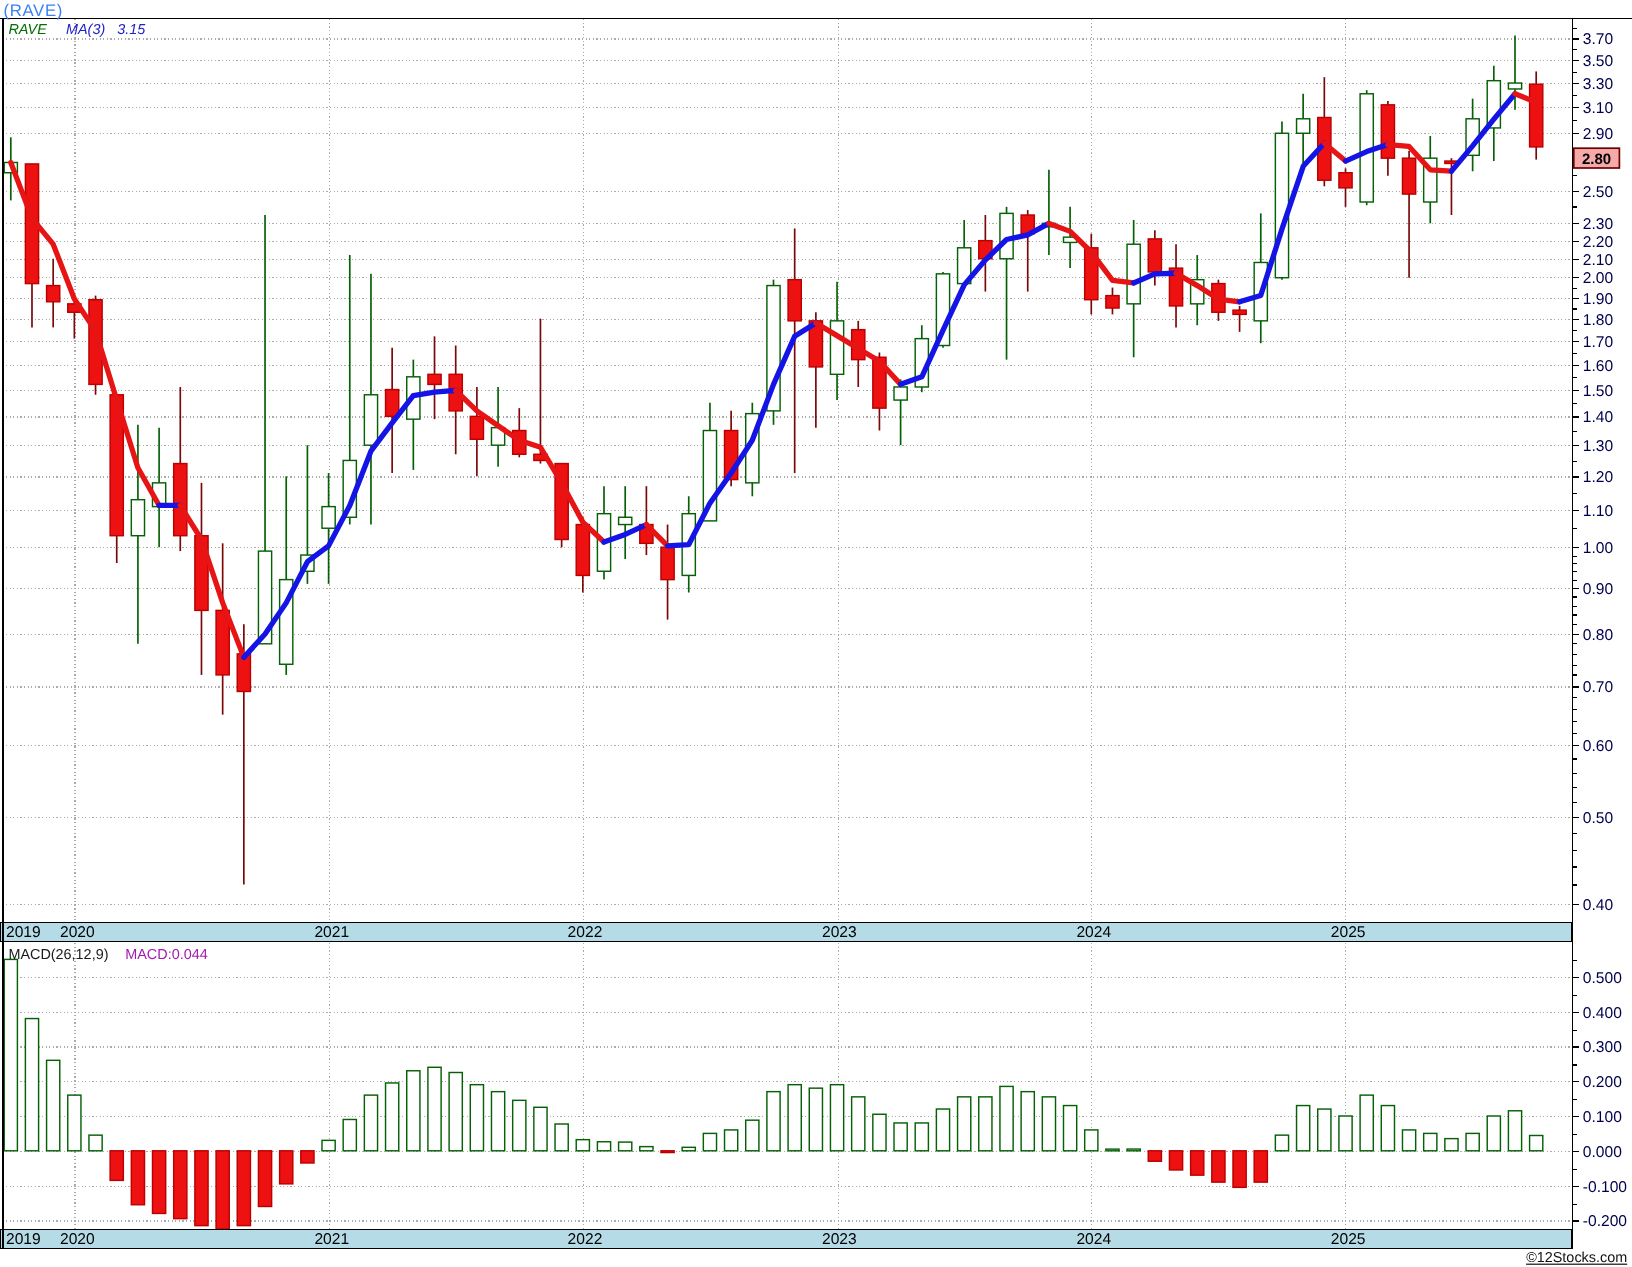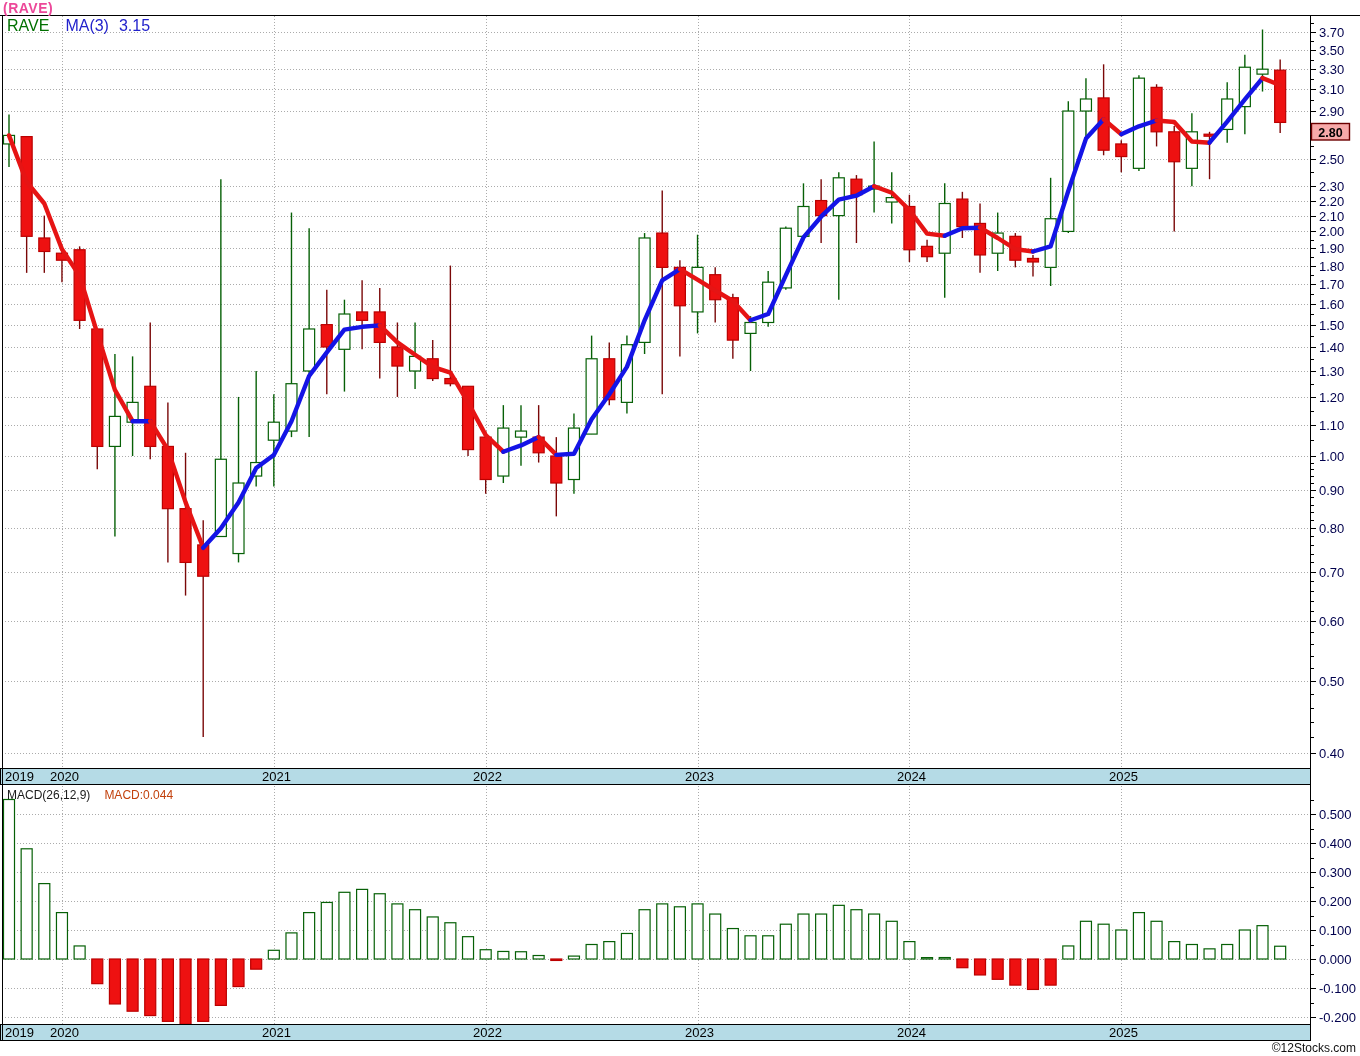--- a/index.html
+++ b/index.html
@@ -1,27 +1,27 @@
 <!DOCTYPE html>
 <html><head>
 <meta charset="utf-8">
 <style>
   html,body{margin:0;padding:0;background:#fff;}
   #stage{position:relative;width:1360px;height:1056px;background:#fff;overflow:hidden;
          font-family:"Liberation Sans",sans-serif;}
   #chart-svg{position:absolute;left:0;top:0;}
   .overlay{position:absolute;white-space:nowrap;}
-  #title{left:3px;top:0px;font-size:14px;font-weight:bold;color:#ec4899;letter-spacing:0.5px;}
-  #legend-main{left:7px;top:17px;font-size:16px;}
+  #title{left:3px;top:0px;font-size:14px;font-weight:normal;color:#3b82f6;letter-spacing:0.5px;}
+  #legend-main{left:7px;top:17px;font-size:12px;font-style:italic;}
   #legend-main .sym{color:#007000;margin-right:16px;}
   #legend-main .ma{color:#2222cc;margin-right:10px;}
   #legend-macd{left:7px;top:788px;font-size:12px;}
   #legend-macd .mparams{color:#1a1a1a;margin-right:14px;}
-  #legend-macd .mval{color:#c2410c;}
-  #watermark{top:1041px;right:4px;font-size:12px;color:#111;}
+  #legend-macd .mval{color:#a21caf;}
+  #watermark{top:1041px;right:4px;font-size:12px;color:#111;text-decoration:underline;}
 </style>
 </head>
 <body>
 
 <div id="stage">
   <svg id="chart-svg" width="1360" height="1056">
       <g shape-rendering="crispEdges">
         <line x1="5" y1="32.5" x2="1310" y2="32.5" stroke="#ababab" stroke-width="1" stroke-dasharray="1,2"></line>
         <line x1="5" y1="50.5" x2="1310" y2="50.5" stroke="#ababab" stroke-width="1" stroke-dasharray="1,2"></line>
         <line x1="5" y1="69.5" x2="1310" y2="69.5" stroke="#ababab" stroke-width="1" stroke-dasharray="1,2"></line>

